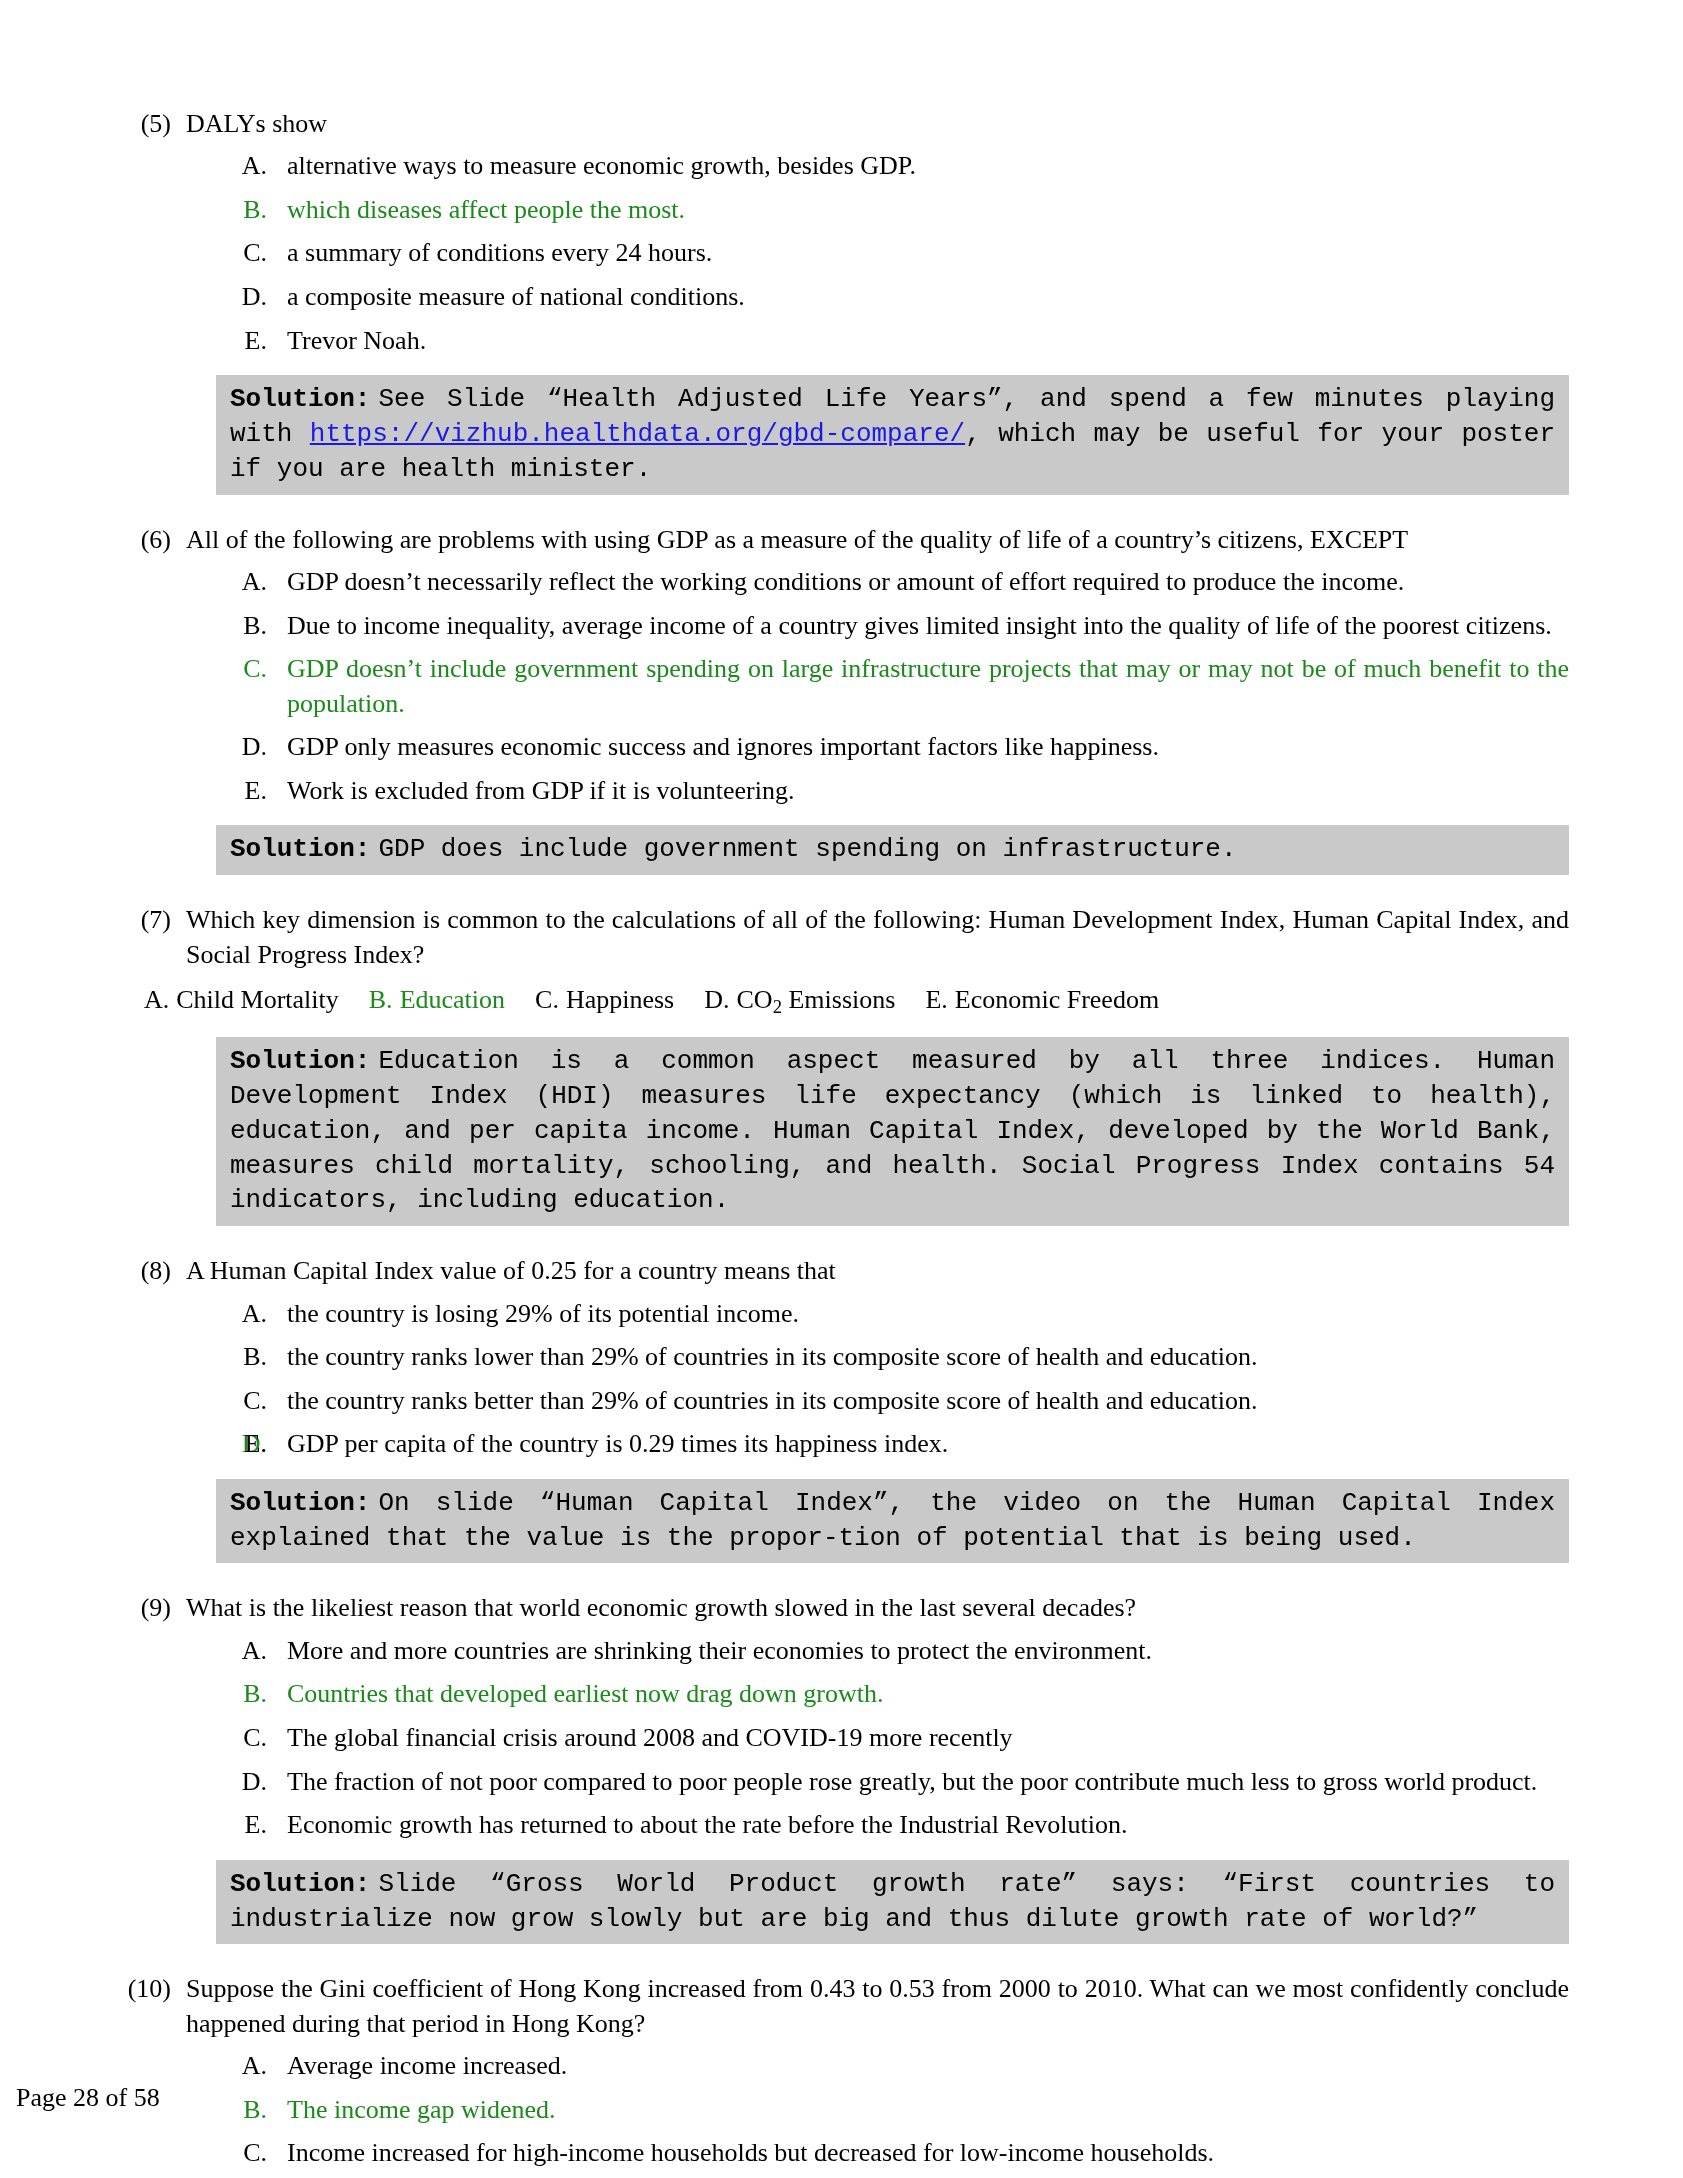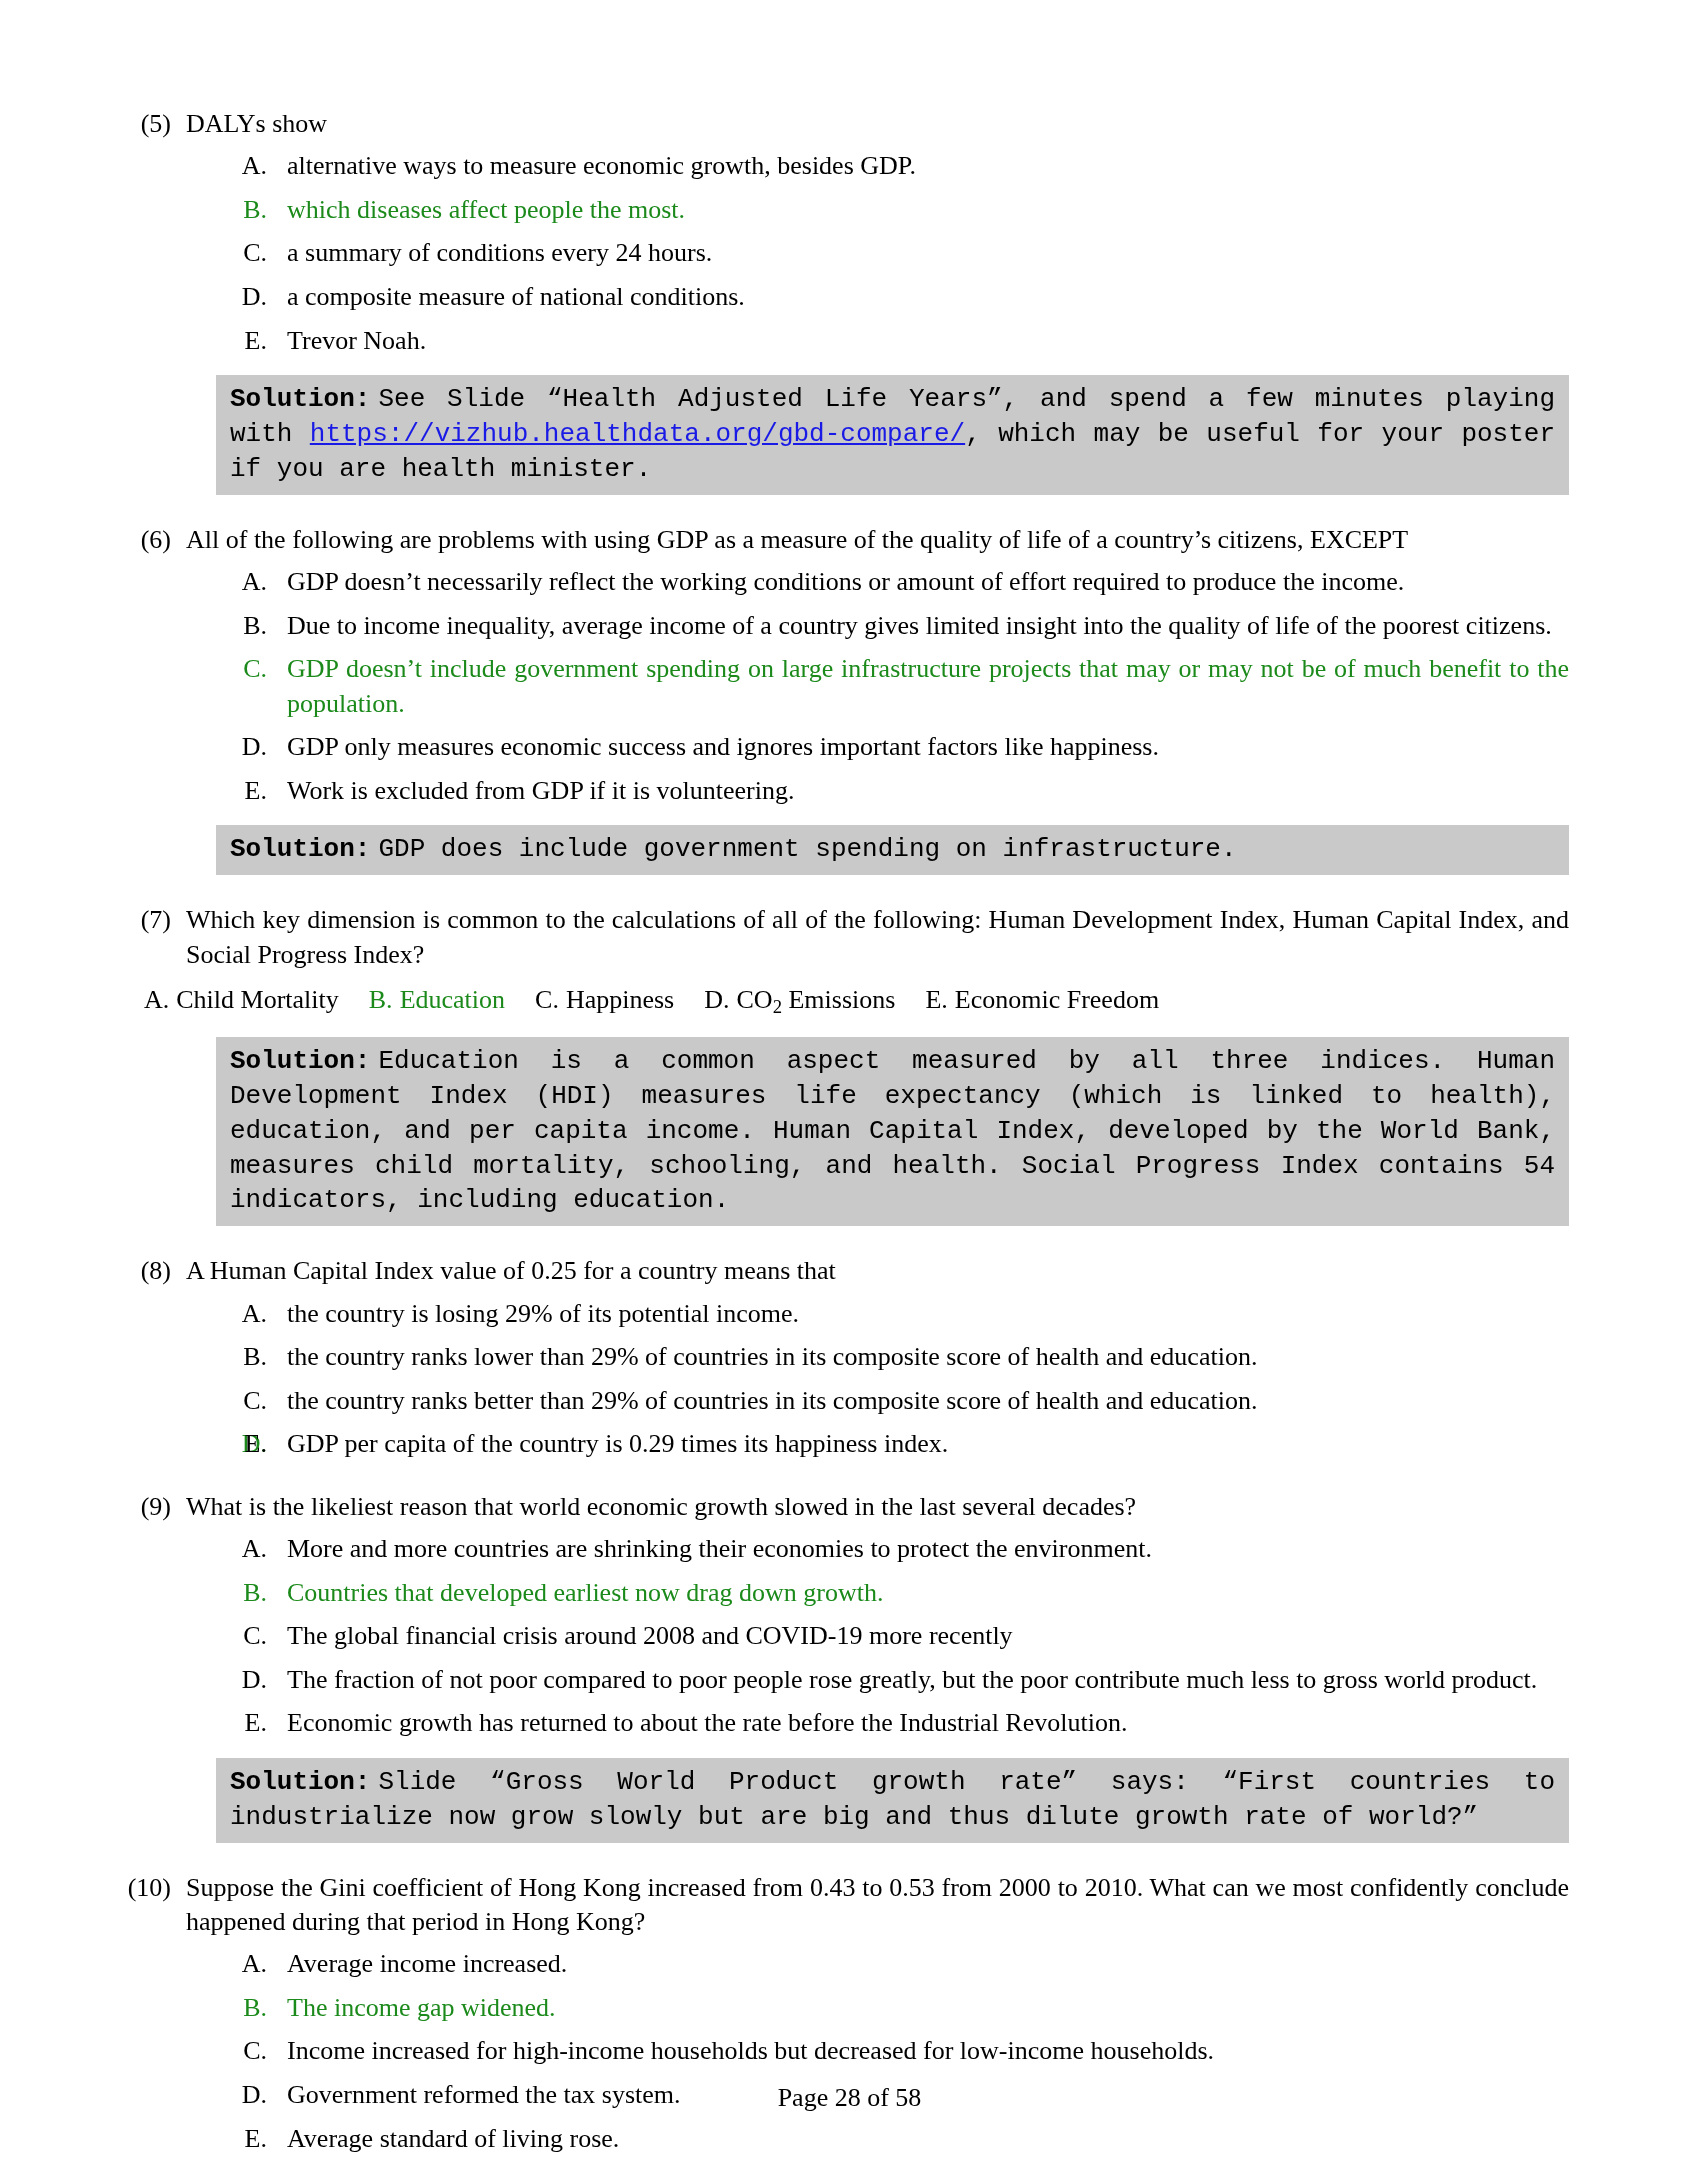--- a/index.html
+++ b/index.html
@@ -104,21 +104,20 @@
   .link { color: #1a1ae6; }
 
   .gap { height: 28px; }
 
   
   .footer {
     position: absolute;
     left: 16px;
     right: 0;
     top: 2083px;
-    text-align: center;
     font-size: 26px;
   }
 </style>
 </head>
 <body>
 
 <div class="page">
 
   <div class="qitem">
     <div class="qhead">
@@ -222,20 +221,23 @@
         <span>the country ranks better than 29% of countries in its composite score of health and education.</span>
       </li>
       <li class="opt correct">
         <span class="optlabel">D.</span>
       </li>
       <li class="opt">
         <span class="optlabel">E.</span>
         <span>GDP per capita of the country is 0.29 times its happiness index.</span>
       </li>
     </ul>
+    <div class="solution">
+      <span class="sollabel">Solution:</span><span>On slide “Human Capital Index”, the video on the Human Capital Index explained that the value is the propor-tion of potential that is being used.</span>
+    </div>
   </div>
 
   <div class="gap"></div>
 
   <div class="qitem">
     <div class="qhead">
       <span class="qnum">(9)</span>
       <span>What is the likeliest reason that world economic growth slowed in the last several decades?</span>
     </div>
     <ul class="opts">

